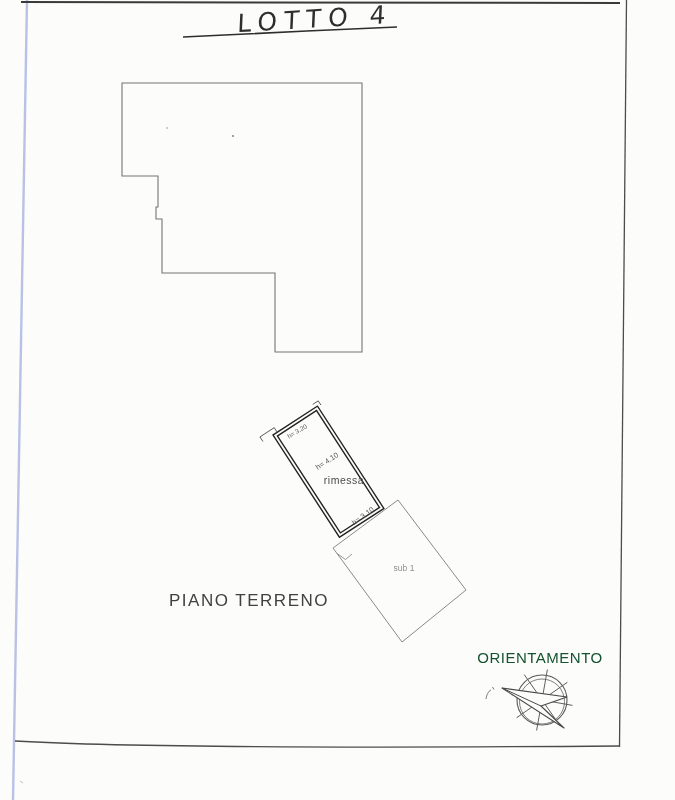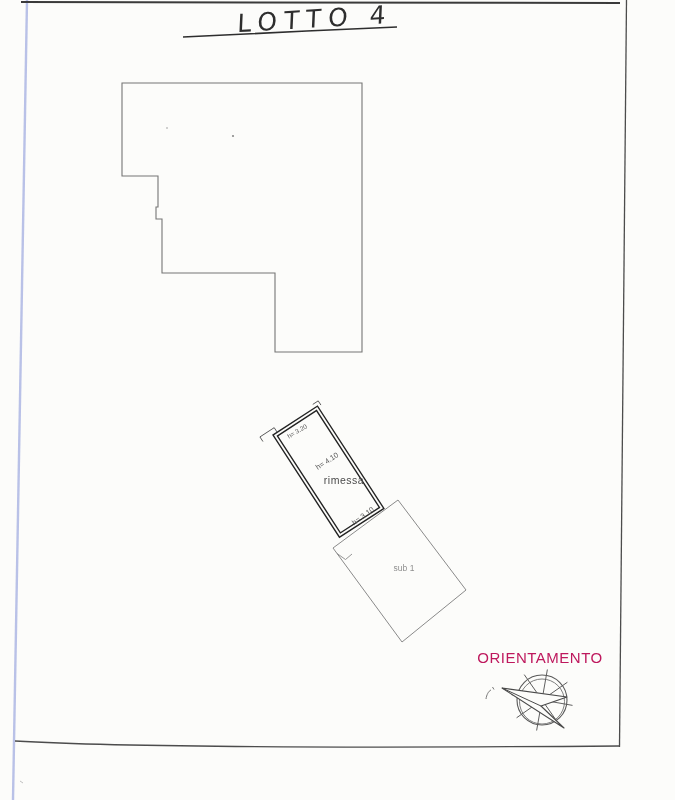--- a/index.html
+++ b/index.html
@@ -19,21 +19,21 @@
     transform: translate(-50%, -50%);
   }
   .lbl-title {
     font-family: "DejaVu Sans", sans-serif;
     font-size: 25px;
     letter-spacing: 7px;
     color: #2e2e2e;
     transform: translate(-50%, -50%) rotate(-3.5deg) skewX(-6deg);
   }
   .lbl-floor   { font-size: 17px; letter-spacing: 1.5px; color: #414141; }
-  .lbl-orient  { font-size: 15px; letter-spacing: 0.5px; color: #be185d; }
+  .lbl-orient  { font-size: 15px; letter-spacing: 0.5px; color: #14532d; }
   .lbl-room    { font-size: 10.5px; color: #4a4a4a; letter-spacing: 0.5px; }
   .lbl-sub     { font-size: 8.5px;  color: #8f8f8f; }
   .lbl-h       { font-size: 7.5px;  color: #5a5a5a; }
   .rot-33 { transform: translate(-50%, -50%) rotate(-33deg); }
   .rot-31 { transform: translate(-50%, -50%) rotate(-31deg); }
   .rot-36 { transform: translate(-50%, -50%) rotate(-36deg); }
 </style>
 </head>
 <body>
 
@@ -91,16 +91,17 @@
   </svg>
 
   <div class="lbl lbl-title" style="left:315px; top:19px;">LOTTO 4</div>
 
   <div class="lbl lbl-h rot-31" style="left:297px; top:431px; font-size:6.5px;">h= 3.20</div>
   <div class="lbl lbl-h rot-33" style="left:327px; top:461px;">h= 4.10</div>
   <div class="lbl lbl-room" style="left:344px; top:480px;">rimessa</div>
   <div class="lbl lbl-h rot-36" style="left:363px; top:516px;">h= 3.10</div>
   <div class="lbl lbl-sub" style="left:404px; top:568px;">sub 1</div>
 
+  <div class="lbl lbl-floor" style="left:249px; top:601px;">PIANO TERRENO</div>
 
   <div class="lbl lbl-orient" style="left:540px; top:657px;">ORIENTAMENTO</div>
 
 </div>
 
 </body></html>

